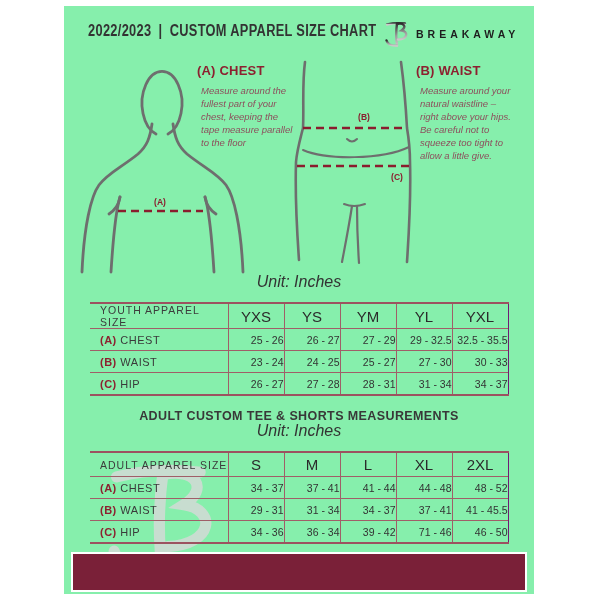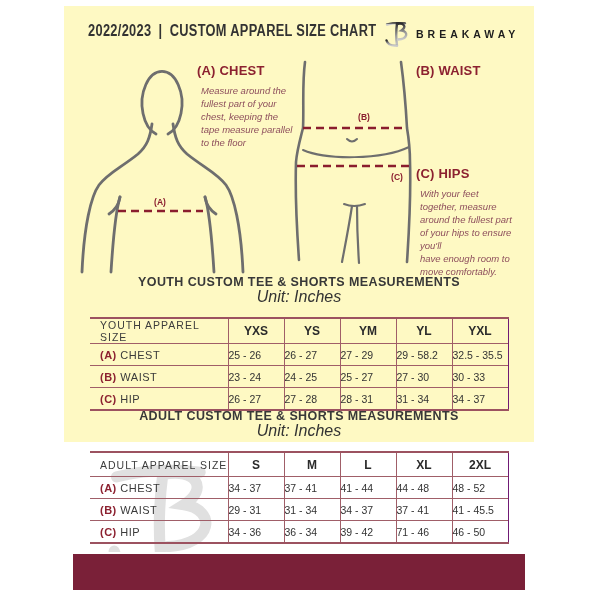--- a/index.html
+++ b/index.html
@@ -1,18 +1,18 @@
 <!DOCTYPE html>
 <html><head>
 <meta charset="utf-8">
 <style>
   html,body{margin:0;padding:0;background:#ffffff;}
   #stage{position:relative;width:600px;height:600px;background:#ffffff;overflow:hidden;
          font-family:"Liberation Sans",sans-serif;color:#363636;}
-  .page{position:absolute;left:64px;top:6px;width:470px;height:436px;background:#fef9c3;}
+  .page{position:absolute;left:64px;top:6px;width:470px;height:588px;background:#86efac;}
 
   
   .hdr-title{position:absolute;left:24px;top:16px;white-space:nowrap;font-size:16px;font-weight:bold;
              letter-spacing:.4px;color:#333;transform:scaleX(.8);transform-origin:0 50%;}
   .hdr-sep{margin:0 9px;font-weight:bold;}
   .logo-svg{position:absolute;left:318px;top:11px;}
   .brand{position:absolute;left:352px;top:22px;font-size:10.5px;font-weight:bold;letter-spacing:4px;color:#1e1e1e;}
 
   
   .sec{position:absolute;width:118px;}
@@ -32,25 +32,25 @@
   .ablock{top:403px;}
   table{border-collapse:collapse;table-layout:fixed;width:418px;margin:13px auto 0 auto;
         border-top:2px solid #9c5260;border-bottom:2px solid #9c5260;background:transparent;}
   col.lab{width:138px;} col.dat{width:56px;}
   th,td{padding:0;font-weight:normal;}
   thead th{height:23px;}
   tbody td,tbody th{height:21px;}
   tbody tr th,tbody tr td{border-top:1.5px solid #a05e68;}
   .vline{border-left:1px solid #a05e68;}
   .rline{border-right:1px solid #701a75;}
-  .col-head{font-size:12px;font-weight:bold;color:#2b2b2b;text-align:center;}
+  .col-head{font-size:15px;font-weight:normal;color:#2b2b2b;text-align:center;}
   .lab-head{font-size:10.5px;letter-spacing:1px;color:#3c3c3c;text-align:left;padding-left:10px;}
   .row-lab{font-size:11px;letter-spacing:.5px;color:#3a3a3a;text-align:left;padding-left:10px;}
   .row-lab .key{font-weight:bold;color:#8c2130;}
-  .cell{font-size:10.5px;color:#333;text-align:left;}
+  .cell{font-size:10.5px;color:#333;text-align:right;}
 
   
   .watermark{position:absolute;left:24px;top:436px;z-index:1;opacity:.8;}
   .footer-bar{position:absolute;left:7px;top:546px;width:452px;height:36px;background:#7a2038;
               border:2px solid #ffffff;z-index:3;}
 </style>
 </head>
 <body>
 
 <div id="stage">
@@ -80,30 +80,26 @@
     <div class="sec sec-a">
       <h3>(A) CHEST</h3>
       <p>Measure around the
 fullest part of your
 chest, keeping the
 tape measure parallel
 to the floor</p>
     </div>
     <div class="sec sec-b">
       <h3>(B) WAIST</h3>
-    </div>
-    <div class="sec sec-c">
-      <h3>(C) HIPS</h3>
-      <p>With your feet
-together, measure
-around the fullest part
-of your hips to ensure
-you'll
-have enough room to
-move comfortably.</p>
+      <p>Measure around your
+natural waistline –
+right above your hips.
+Be careful not to
+squeeze too tight to
+allow a little give.</p>
     </div>
 
     <svg class="fig-svg" width="470" height="232" viewBox="0 0 470 232">
 
       <g fill="none" stroke="#6e6e6e" stroke-width="2.8" stroke-linecap="round">
         <path d="M 92 84 A 20 32 0 1 1 104 84"></path>
         <path d="M 88 74 C 86 88, 83 96, 74 104 C 58 117, 44 123, 35 135 C 27 146, 20 176, 18 222"></path>
         <path d="M 109 74 C 111 88, 114 96, 123 104 C 139 117, 153 123, 162 135 C 170 146, 177 176, 179 222"></path>
         <path d="M 56 147 C 52 160, 49 190, 47 222"></path>
         <path d="M 56 147 C 55 154, 51 160, 45 164"></path>
@@ -136,21 +132,20 @@
     <svg class="watermark" width="150" height="158" viewBox="0 0 30 34">
       <g fill="none" stroke="#d9d9d9" stroke-width="2.4" stroke-linecap="round">
         <path d="M 5 7.5 C 11 6, 17 5.8, 23 6.5"></path>
         <path d="M 15 6.5 C 14 14, 14 22, 15 28.5"></path>
         <path d="M 15 7 C 22 5.5, 25 10, 19.5 13.5 C 26.5 14.5, 26 22, 16 22.5"></path>
         <path d="M 15 28.5 C 9 29, 5.5 27, 4.5 23.5"></path>
       </g>
     </svg>
 
     <div class="tblock yblock">
-      <div class="t-title">YOUTH CUSTOM TEE &amp; SHORTS MEASUREMENTS</div>
       <div class="t-unit">Unit: Inches</div>
       <table>
         <colgroup>
             <col class="lab">
             <col class="dat">
             <col class="dat">
             <col class="dat">
             <col class="dat">
             <col class="dat">
           </colgroup>
@@ -163,21 +158,21 @@
             <th class="col-head vline">YL</th>
             <th class="col-head vline rline">YXL</th>
           </tr>
         </thead>
         <tbody>
           <tr>
             <th class="row-lab"><span class="key">(A)</span> <span>CHEST</span></th>
             <td class="cell vline">25 - 26</td>
             <td class="cell vline">26 - 27</td>
             <td class="cell vline">27 - 29</td>
-            <td class="cell vline">29 - 58.2</td>
+            <td class="cell vline">29 - 32.5</td>
             <td class="cell vline rline">32.5 - 35.5</td>
           </tr>
           <tr>
             <th class="row-lab"><span class="key">(B)</span> <span>WAIST</span></th>
             <td class="cell vline">23 - 24</td>
             <td class="cell vline">24 - 25</td>
             <td class="cell vline">25 - 27</td>
             <td class="cell vline">27 - 30</td>
             <td class="cell vline rline">30 - 33</td>
           </tr>

